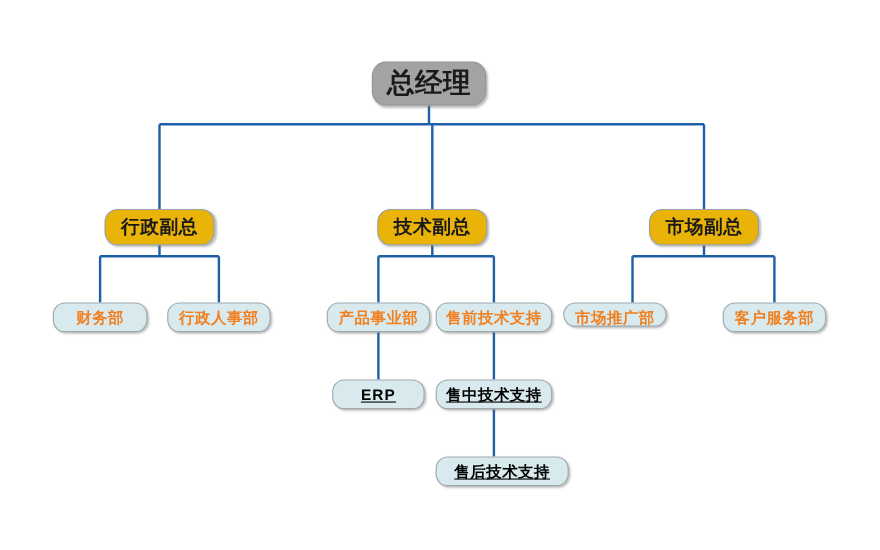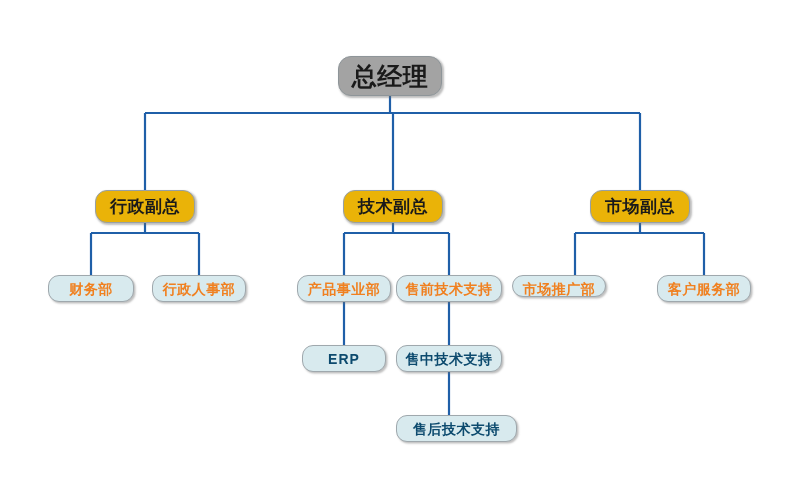--- a/index.html
+++ b/index.html
@@ -70,23 +70,24 @@
     color: #f08020;
     font-size: 14px;
     font-weight: bold;
   }
   .level-sub {
     background: #d8eaee;
     border-color: #9fa8ad;
     border-radius: 11px;
   }
   .level-sub .node-label {
-    color: #0c4a6e;
+    color: #000000;
     font-size: 14px;
     font-weight: bold;
+    text-decoration: underline;
   }
   .latin .node-label {
     letter-spacing: 1px;
   }
 </style>
 </head>
 <body>
 
 <div id="chart-canvas">
 

